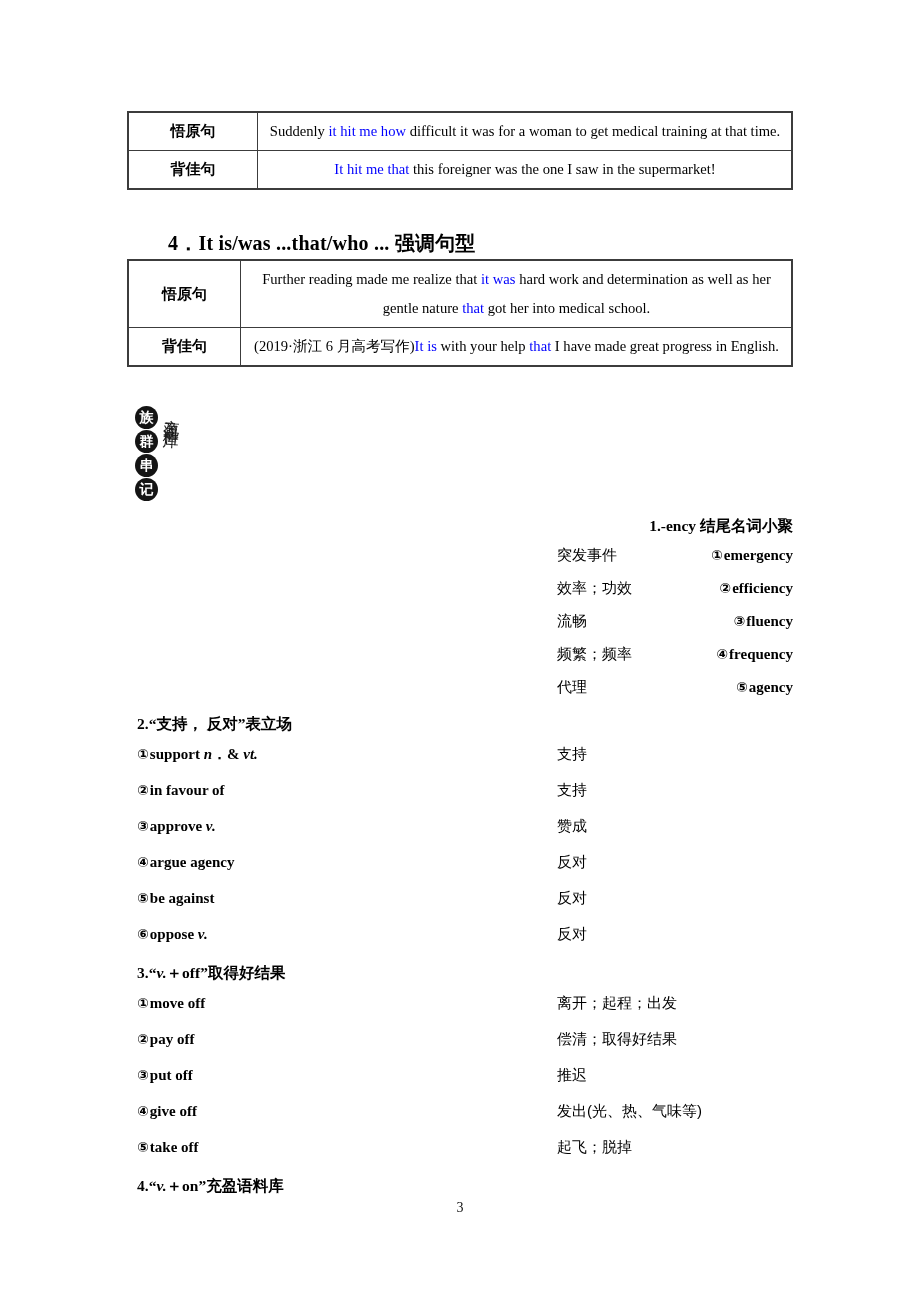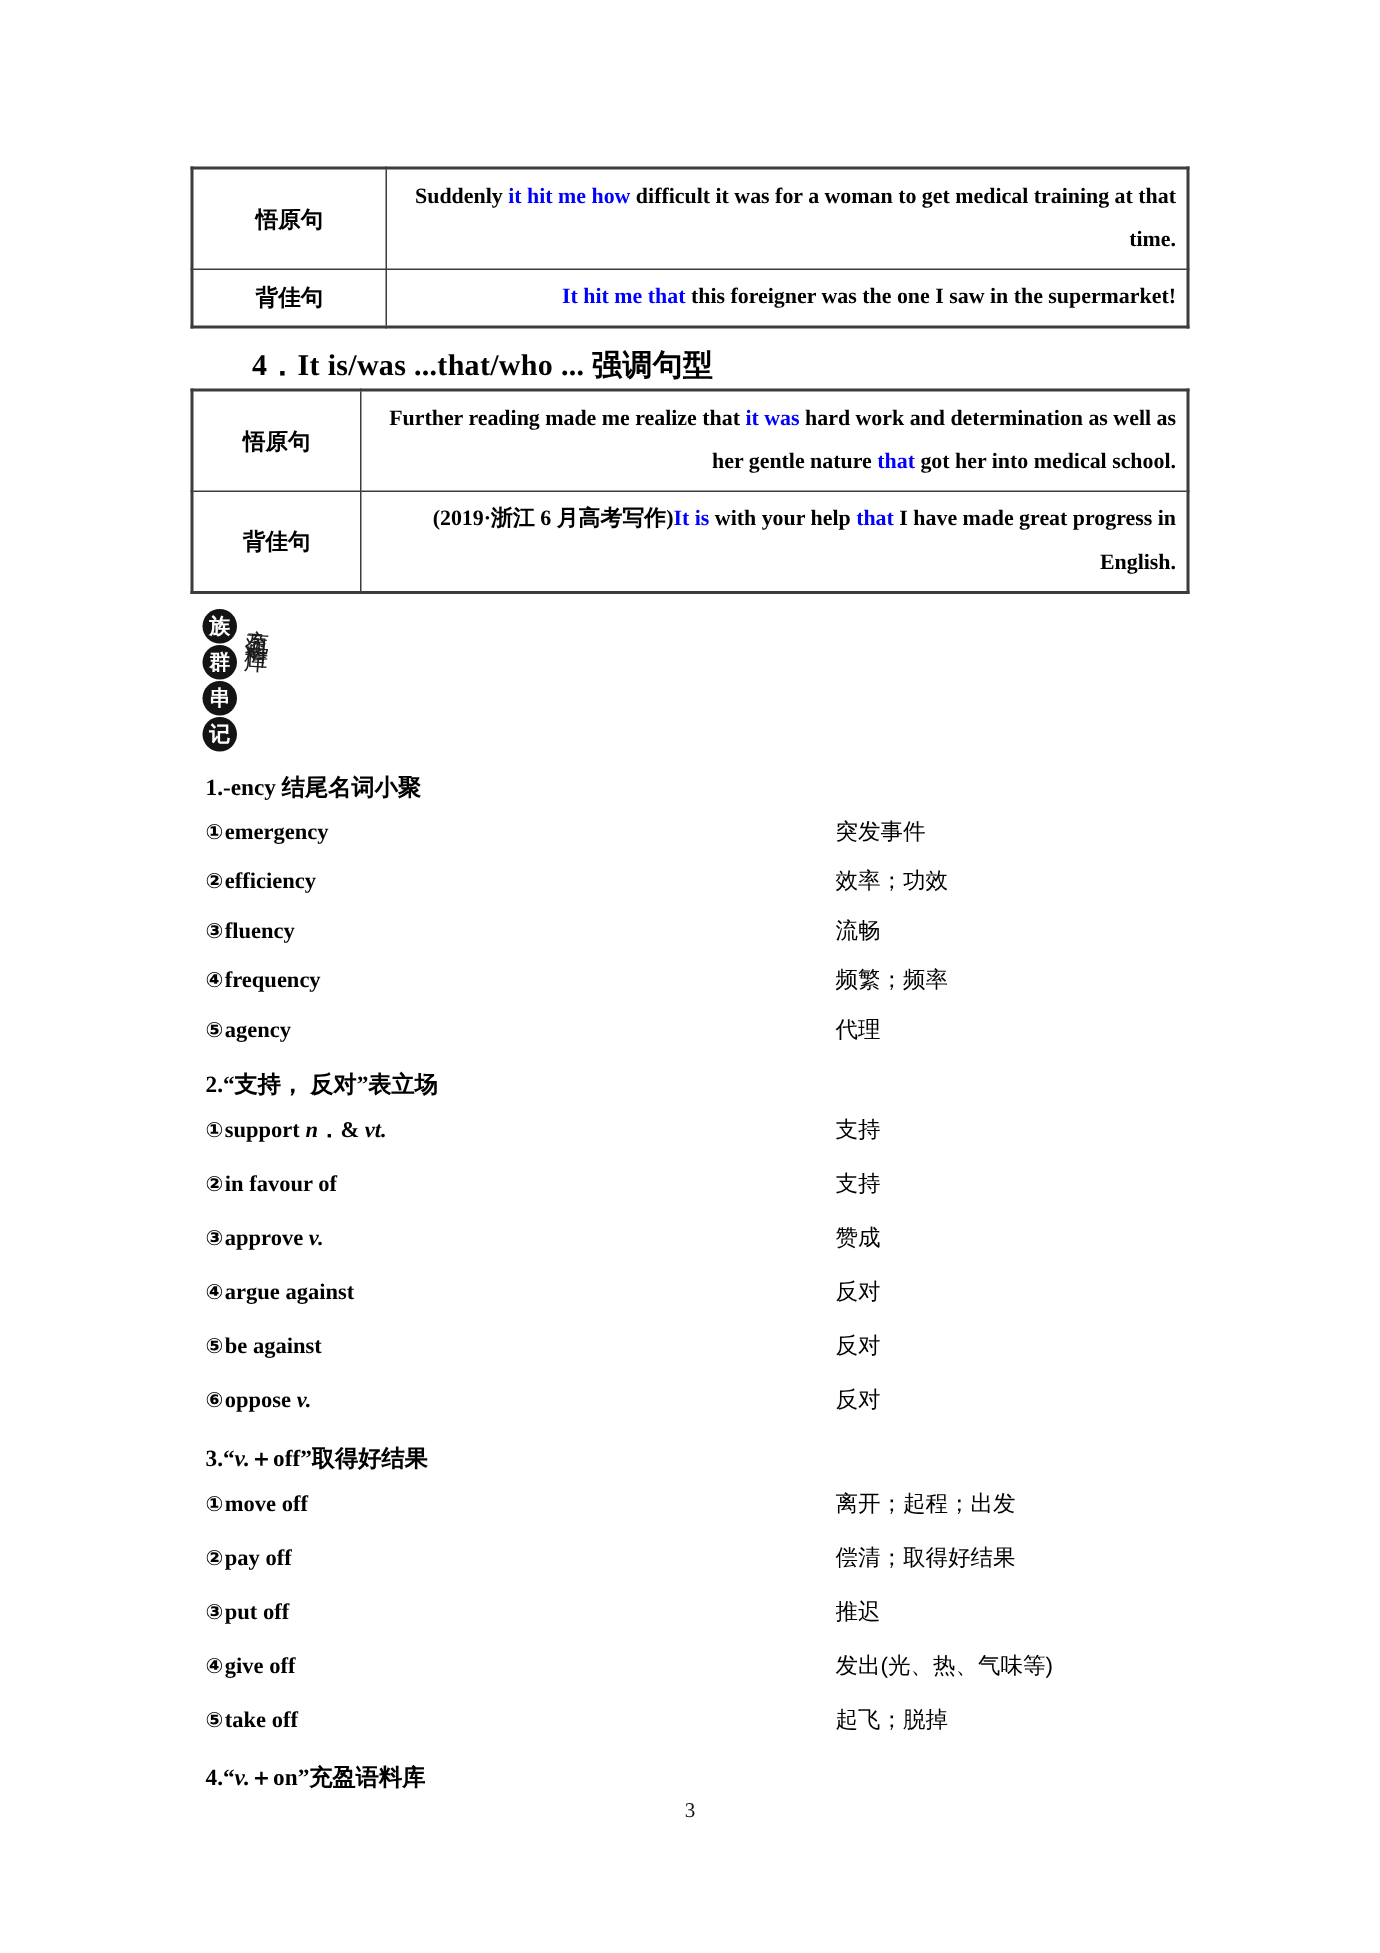--- a/index.html
+++ b/index.html
@@ -15,22 +15,22 @@
   table.t1{top:111px;}
   table.t2{top:259px;}
   table.stable td{border:1px solid #3c3c3c;vertical-align:middle;}
   td.lbl{
     text-align:center;font-weight:bold;font-size:15px;
     font-family:"Liberation Sans","DejaVu Sans",sans-serif;
   }
   table.t1 td.lbl{width:126px;}
   table.t2 td.lbl{width:109px;}
   td.txt{
-    font-weight:bold;font-size:14.6px;line-height:29px;
-    padding:4px 7px 4px 8px;text-align:right;
+    font-weight:normal;font-size:14.6px;line-height:29px;
+    padding:4px 7px 4px 8px;text-align:center;
   }
   .blue{color:#0000fe;}
   .it{font-style:italic;}
   
   .h4head{
     position:absolute;left:168px;top:230px;font-weight:bold;font-size:20px;
     letter-spacing:0.2px;
   }
   
   .stamp{position:absolute;left:135px;top:406px;display:flex;}
@@ -43,21 +43,21 @@
   }
   .stamp-script{
     writing-mode:vertical-rl;text-orientation:upright;
     font-family:"DejaVu Serif","Liberation Serif",serif;
     font-size:16px;color:#1c1c1c;margin-left:4px;letter-spacing:3px;
     transform:rotate(4deg);transform-origin:top left;height:96px;
   }
   
   .vocab{position:absolute;left:137px;top:514px;width:656px;}
   .vsec{margin-top:9px;}
-  .vsec:first-child{margin-top:0;}
+  .vsec:first-child{margin-top:0;text-align:right;}
   .vhead{
     font-weight:bold;font-size:15.5px;line-height:24px;
   }
   .vrow{position:relative;display:block;}
   .sp33 .vrow{height:33px;line-height:33px;}
   .sp36 .vrow{height:36px;line-height:36px;}
   .term{font-weight:bold;font-size:15px;}
   .term .num{font-family:"DejaVu Sans","Liberation Sans",sans-serif;font-weight:bold;font-size:14px;margin-right:1px;}
   .gloss{
     position:absolute;left:420px;top:0;font-weight:normal;font-size:15px;
@@ -122,21 +122,21 @@
           <div class="vrow"><span class="term"><span class="num">④</span><span>frequency</span></span><span class="gloss">频繁；频率</span></div>
           <div class="vrow"><span class="term"><span class="num">⑤</span><span>agency</span></span><span class="gloss">代理</span></div>
         </div>
     </div>
     <div class="vsec sp36">
       <div class="vhead"><span>2.“支持， 反对”表立场</span></div>
       <div class="vitems">
           <div class="vrow"><span class="term"><span class="num">①</span><span>support </span><span class="it">n</span><span>．&amp; </span><span class="it">vt.</span></span><span class="gloss">支持</span></div>
           <div class="vrow"><span class="term"><span class="num">②</span><span>in favour of</span></span><span class="gloss">支持</span></div>
           <div class="vrow"><span class="term"><span class="num">③</span><span>approve </span><span class="it">v.</span></span><span class="gloss">赞成</span></div>
-          <div class="vrow"><span class="term"><span class="num">④</span><span>argue against</span></span><span class="gloss">反对</span></div>
+          <div class="vrow"><span class="term"><span class="num">④</span><span>argue agency</span></span><span class="gloss">反对</span></div>
           <div class="vrow"><span class="term"><span class="num">⑤</span><span>be against</span></span><span class="gloss">反对</span></div>
           <div class="vrow"><span class="term"><span class="num">⑥</span><span>oppose </span><span class="it">v.</span></span><span class="gloss">反对</span></div>
         </div>
     </div>
     <div class="vsec sp36">
       <div class="vhead"><span>3.“</span><span class="it">v.</span><span>＋off”取得好结果</span></div>
       <div class="vitems">
           <div class="vrow"><span class="term"><span class="num">①</span><span>move off</span></span><span class="gloss">离开；起程；出发</span></div>
           <div class="vrow"><span class="term"><span class="num">②</span><span>pay off</span></span><span class="gloss">偿清；取得好结果</span></div>
           <div class="vrow"><span class="term"><span class="num">③</span><span>put off</span></span><span class="gloss">推迟</span></div>

